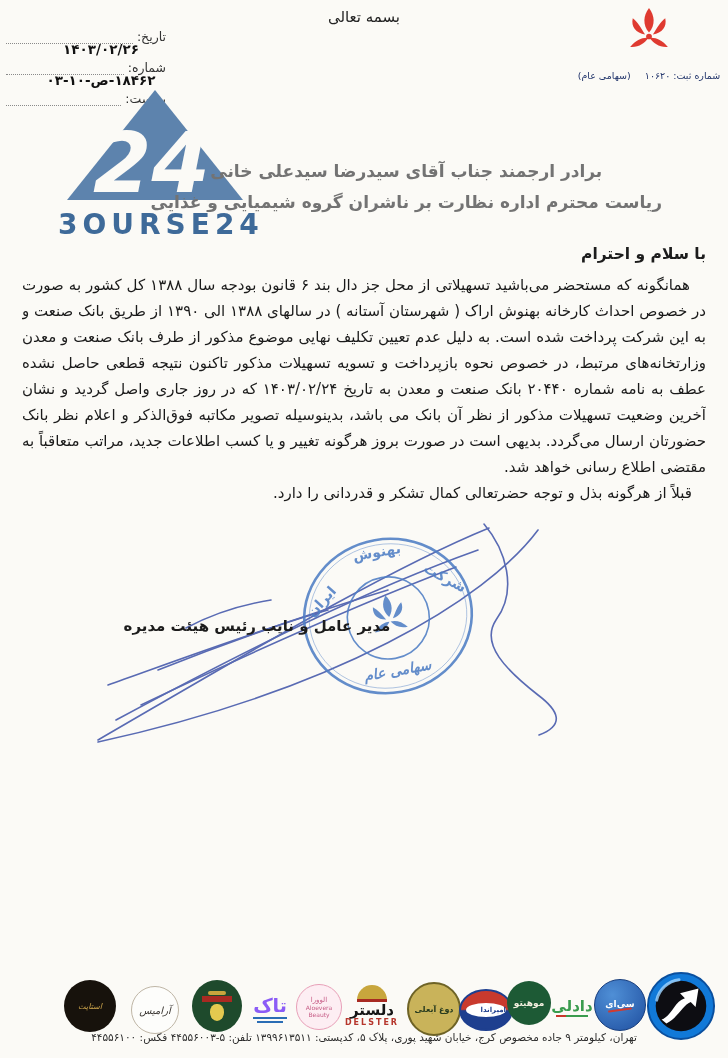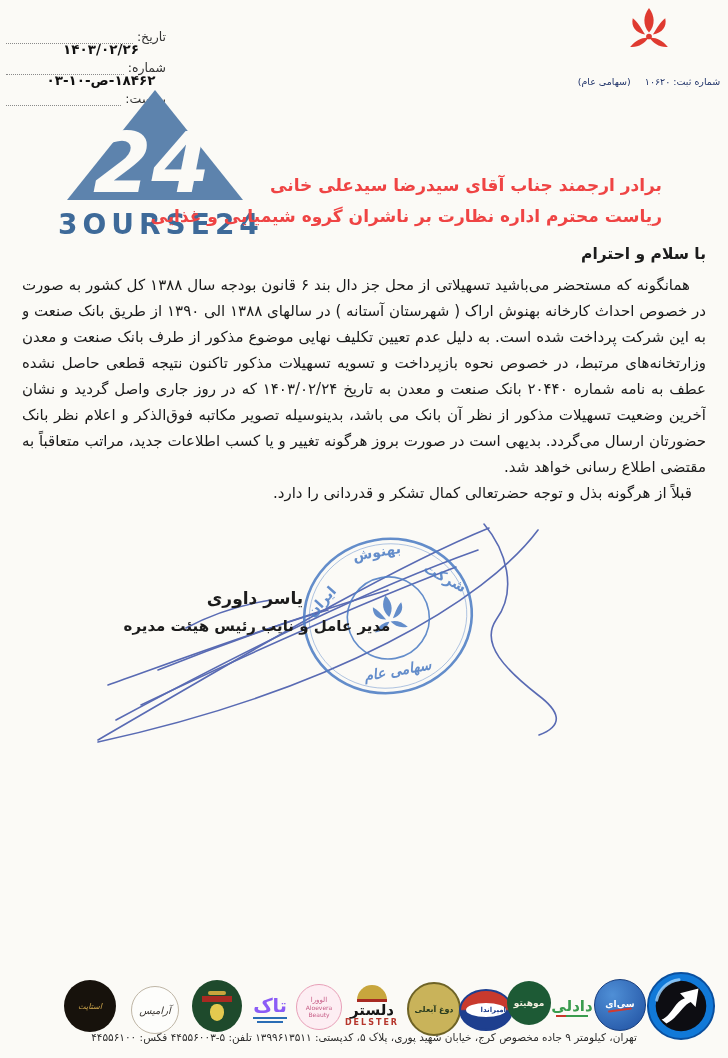--- a/index.html
+++ b/index.html
@@ -5,36 +5,36 @@
   html,body{margin:0;padding:0;background:#e8e8e8;}
   .page{position:relative;width:728px;height:1058px;background:#fbfaf6;overflow:hidden;
         font-family:"DejaVu Sans","Liberation Sans",sans-serif;color:#1c1c1c;}
   .rtl{direction:rtl;unicode-bidi:plaintext;}
   .abs{position:absolute;}
 
   
   .bismillah{top:8px;left:0;width:100%;text-align:center;font-size:15px;color:#222;}
   .co-block{top:4px;right:4px;width:150px;text-align:center;}
   .co-name{font-size:20px;font-weight:bold;color:#22356b;margin-top:2px;white-space:nowrap;}
-  .co-sub{display:flex;direction:ltr;justify-content:center;gap:14px;font-size:9.5px;color:#22356b;margin-top:16px;align-items:center;}
+  .co-sub{display:flex;direction:ltr;justify-content:center;gap:14px;font-size:9.5px;color:#22356b;margin-top:10px;align-items:center;}
 
   
   .fields{top:22px;left:6px;width:160px;font-size:12.5px;color:#333;}
   .frow{display:flex;direction:rtl;align-items:flex-end;height:22px;}
   .flabel{white-space:nowrap;padding-left:4px;}
   .fline{flex:1;border-bottom:1px dotted #8a8a8a;height:14px;}
   .fval{direction:rtl;text-align:center;font-weight:bold;font-size:13.5px;color:#111;
         margin-top:-3px;margin-bottom:-4px;padding-left:30px;}
 
   
   .bourse{top:86px;left:58px;width:190px;text-align:center;}
   .bourse-text{font-size:28px;font-weight:bold;color:#3e6a99;letter-spacing:5px;margin-top:0;font-family:"DejaVu Sans",sans-serif;}
 
   
-  .recipient{top:170px;right:66px;text-align:right;font-weight:bold;font-size:17px;line-height:31px;color:#ef4444;}
+  .recipient{top:156px;right:66px;text-align:center;font-weight:bold;font-size:17px;line-height:31px;color:#737373;}
   .salutation{top:245px;right:22px;font-size:15.5px;font-weight:bold;color:#1c1c1c;}
   .body{top:272px;left:22px;right:22px;}
   .bline{direction:rtl;font-size:15px;line-height:26px;height:26px;overflow:hidden;
          text-align:justify;text-align-last:justify;color:#1a1a1a;}
   .bline.last{text-align-last:right;}
   .bline.indent{padding-right:16px;}
   .closing{top:484px;right:36px;font-size:15px;color:#1a1a1a;}
 
   
   .sig-svg{top:508px;left:86px;pointer-events:none;}
@@ -47,20 +47,21 @@
   .brand.round{border-radius:50%;}
   .addr{top:1031px;left:60px;width:608px;text-align:center;font-size:10.5px;color:#2b2b2b;direction:rtl;white-space:nowrap;}
   .links{top:1044px;left:0;width:640px;text-align:center;font-size:11px;color:#222;direction:ltr;}
   .links span{margin:0 18px;}
 </style>
 </head>
 <body>
 
 <div class="page">
 
+  <div class="abs bismillah rtl">بسمه تعالی</div>
 
   <div class="abs co-block">
     <svg width="54" height="52" viewBox="0 0 40 40">
       <g fill="#df3a30">
         <path d="M20 3 C15.5 9 15 16 20 22 C25 16 24.5 9 20 3 Z"></path>
         <path d="M7.5 11 C6 17.5 10 22.5 17 23.5 C13.5 18 11.5 14 7.5 11 Z"></path>
         <path d="M32.5 11 C34 17.5 30 22.5 23 23.5 C26.5 18 28.5 14 32.5 11 Z"></path>
         <path d="M19.5 26 C16.5 30.5 12 33.5 5.5 33 C10 27.5 15 25.5 19.5 26 Z"></path>
         <path d="M20.5 26 C23.5 30.5 28 33.5 34.5 33 C30 27.5 25 25.5 20.5 26 Z"></path>
         <circle cx="20" cy="25" r="2.2"></circle>
@@ -123,21 +124,20 @@
       <path d="M30 212 C160 142 280 82 392 42"></path>
       <path d="M55 197 C170 142 270 97 370 59"></path>
       <path d="M22 177 C92 152 172 122 242 102"></path>
       <path d="M72 162 C122 142 202 112 302 82"></path>
       <path d="M398 16 C420 42 432 82 410 112 C394 136 420 162 452 187 C472 202 480 217 453 227"></path>
       <path d="M452 22 C400 92 250 182 12 234"></path>
       <path d="M100 120 C130 104 160 96 185 92"></path>
     </g>
   </svg>
 
-  <div class="abs sig-name rtl">یاسر داوری</div>
   <div class="abs sig-title rtl">مدیر عامل و نایب رئیس هیئت مدیره</div>
 
   <svg class="abs stamp" width="196" height="172" viewBox="0 0 196 172">
     <g transform="rotate(-10 98 86)" stroke="#4f7ec5" fill="none">
       <ellipse cx="98" cy="86" rx="84" ry="77" stroke-width="2.6"></ellipse>
       <ellipse cx="98" cy="86" rx="79" ry="72" stroke-width="0.8" opacity="0.6"></ellipse>
       <circle cx="98" cy="88" r="41" stroke-width="1.6"></circle>
       <g fill="#4f7ec5" stroke="none" transform="translate(76 62) scale(1.15)">
         <path d="M20 3 C15.5 9 15 16 20 22 C25 16 24.5 9 20 3 Z"></path>
         <path d="M7.5 11 C6 17.5 10 22.5 17 23.5 C13.5 18 11.5 14 7.5 11 Z"></path>

